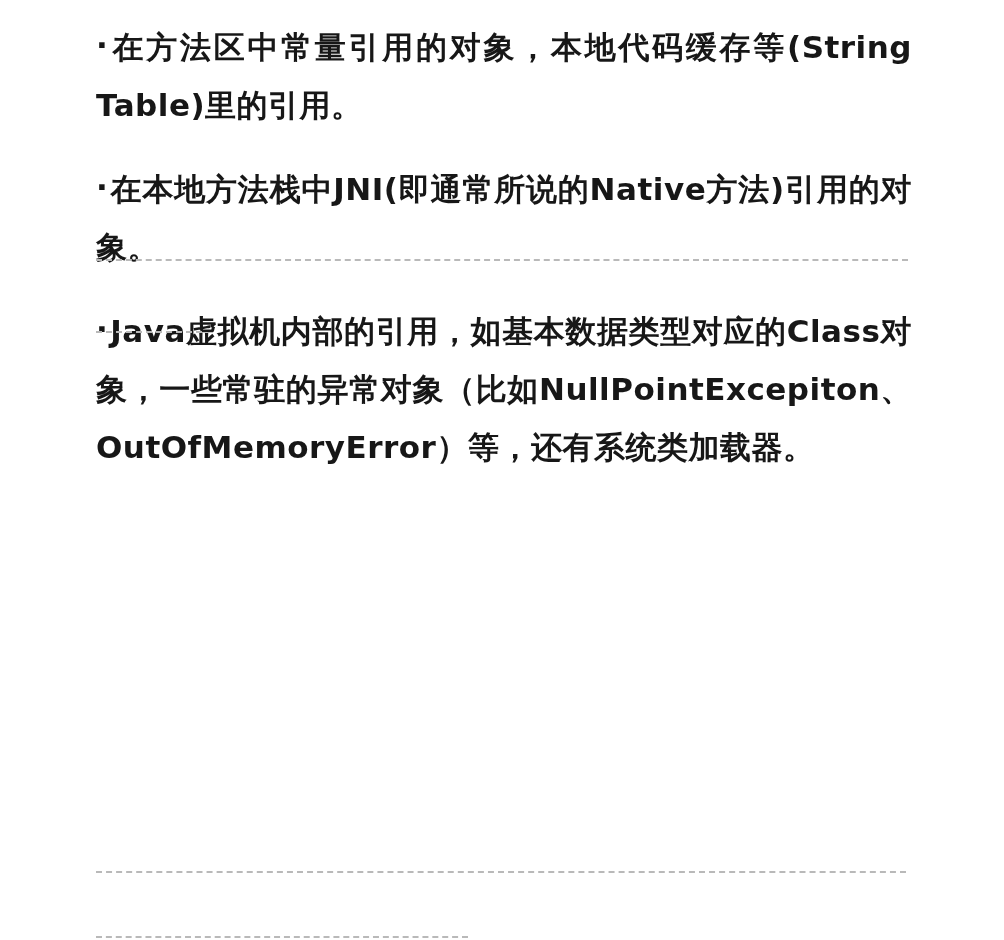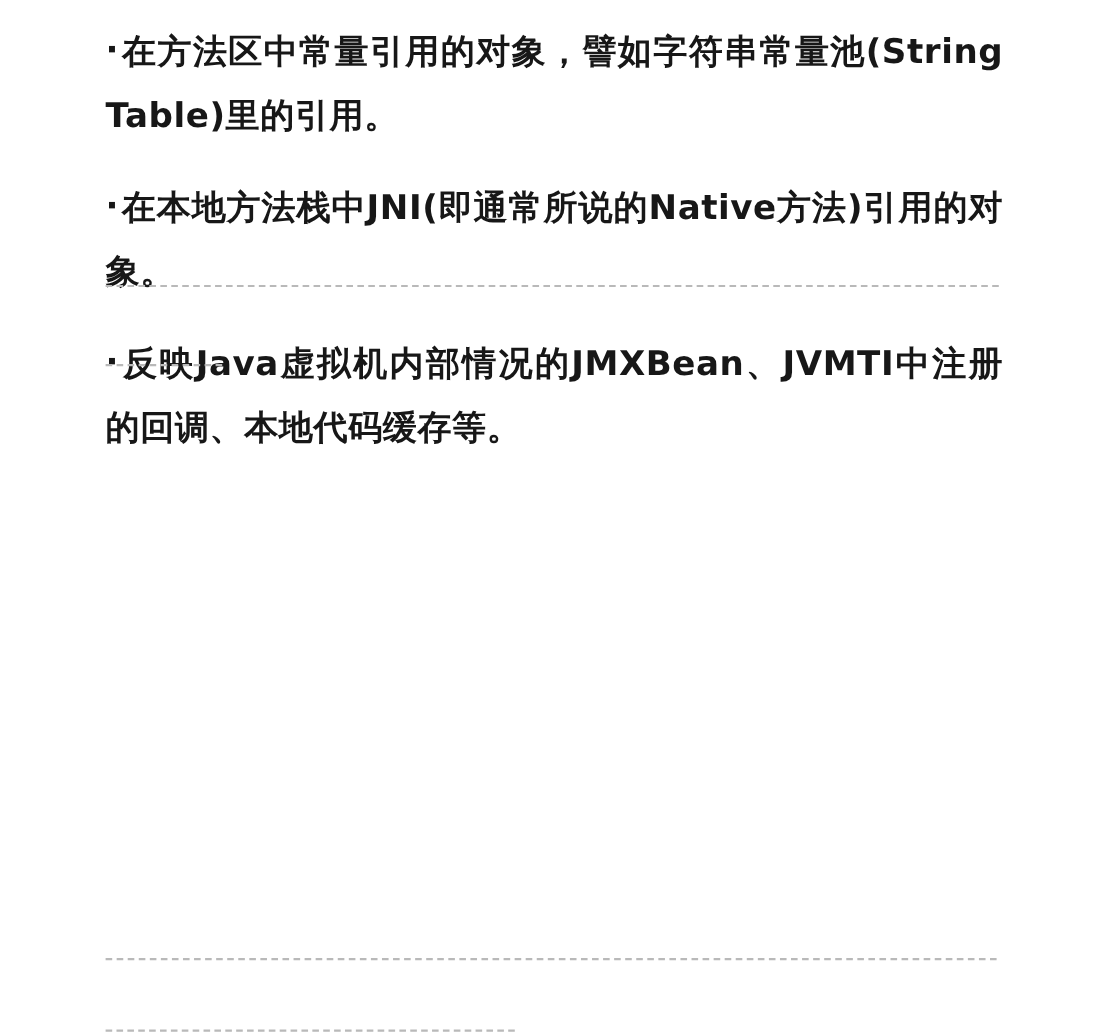--- a/index.html
+++ b/index.html
@@ -51,31 +51,31 @@
   #deco2 { left: 96px;  top: 331px; width: 106px; }
   #deco3 { left: 96px;  top: 871px; width: 810px; }
   #deco4 { left: 96px;  top: 936px; width: 372px; }
 </style>
 </head>
 <body>
 
 <div class="page">
 
   <p class="para">
-    <span class="bullet">·</span><span>在方法区中常量引用的对象，譬如字符串常量池(String Table)里的引用。</span>
+    <span class="bullet">·</span><span>在方法区中常量引用的对象，本地代码缓存等(String Table)里的引用。</span>
   </p>
 
   <p class="para">
     <span class="bullet">·</span><span>在本地方法栈中JNI(即通常所说的Native方法)引用的对象。</span>
   </p>
 
+  <p class="para">
+    <span class="bullet">·</span><span>Java虚拟机内部的引用，如基本数据类型对应的Class对象，一些常驻的异常对象（比如NullPointExcepiton、OutOfMemoryError）等，还有系统类加载器。</span>
+  </p>
 
 
-  <p class="para last">
-    <span class="bullet">·</span><span>反映Java虚拟机内部情况的JMXBean、JVMTI中注册的回调、本地代码缓存等。</span>
-  </p>
 
   <div class="underline-deco" id="deco1"></div>
   <div class="underline-deco" id="deco2"></div>
   <div class="underline-deco" id="deco3"></div>
   <div class="underline-deco" id="deco4"></div>
 
 </div>
 
 </body></html>

